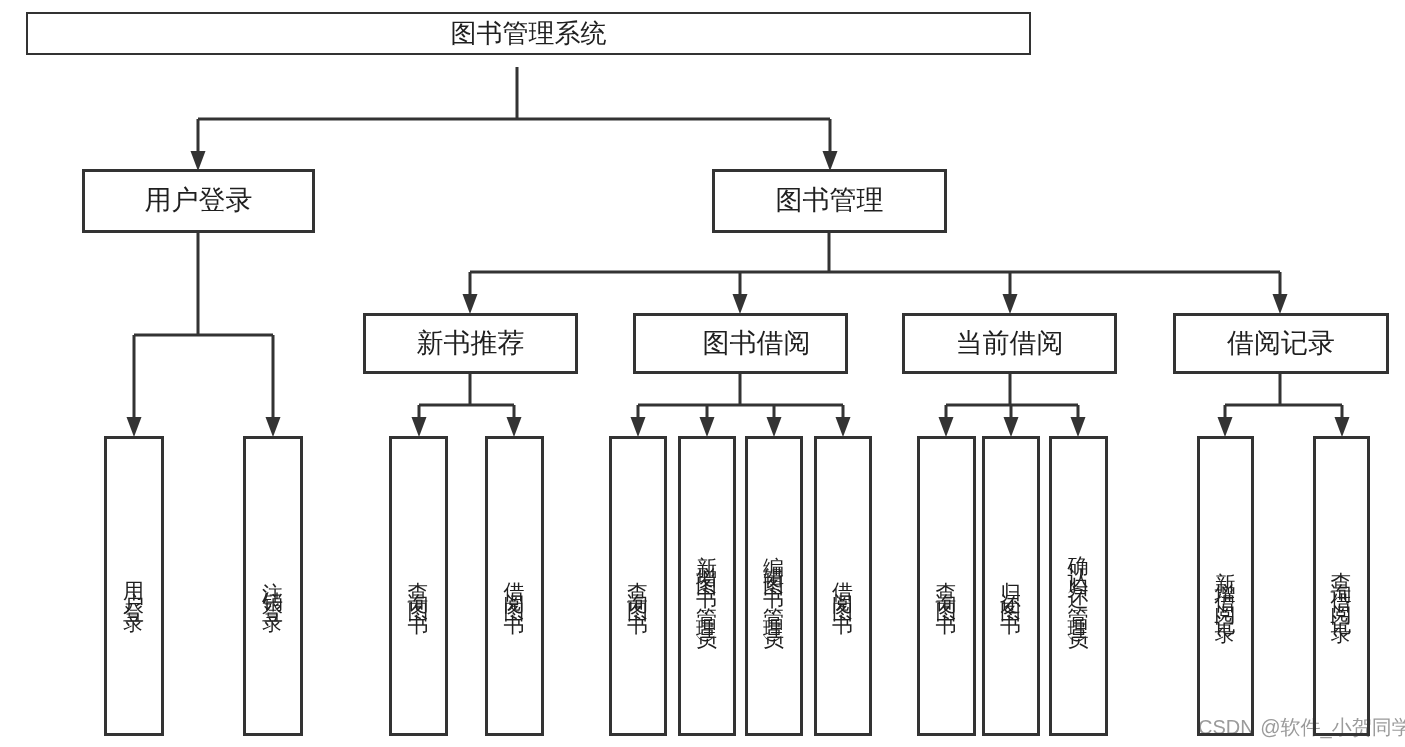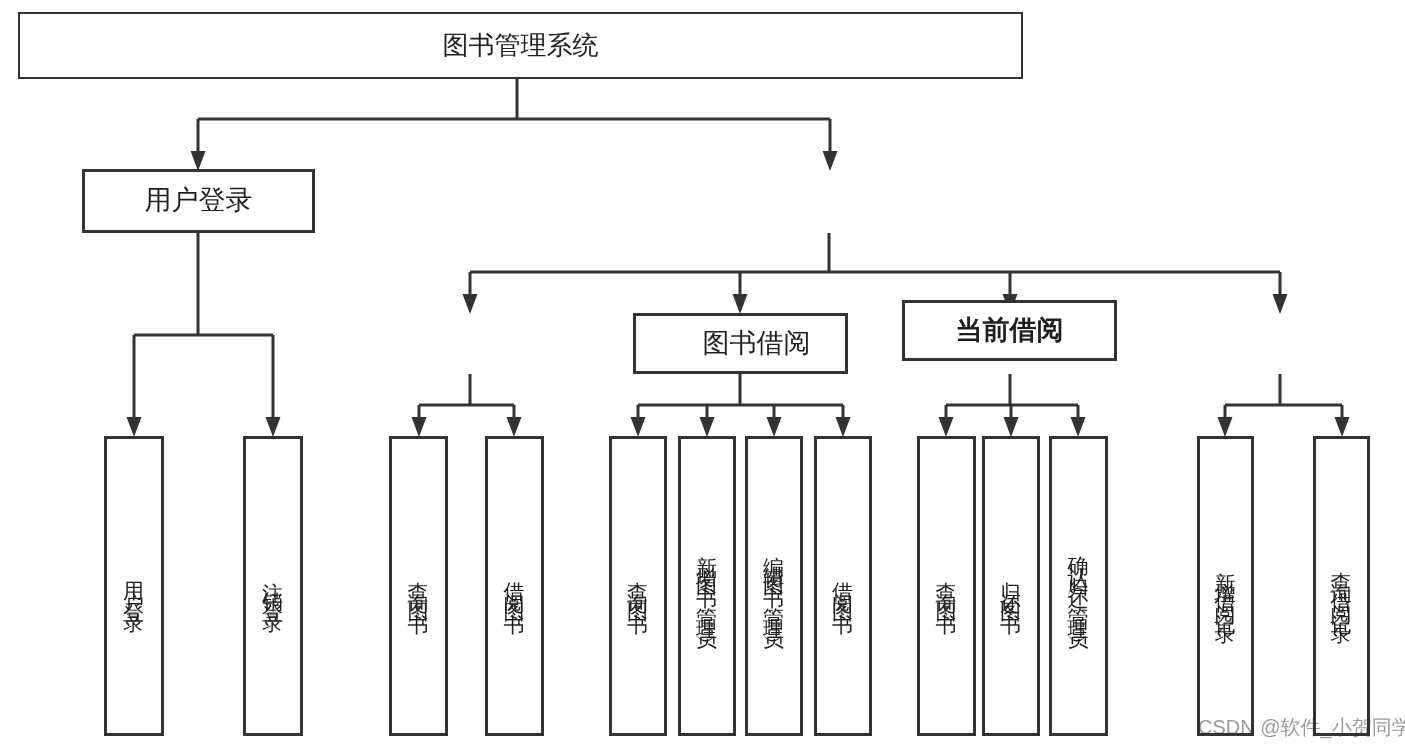--- a/index.html
+++ b/index.html
@@ -90,26 +90,29 @@
       <polygon points="774,437 766.5,417 781.5,417"></polygon>
       <polygon points="843,437 835.5,417 850.5,417"></polygon>
       <polygon points="946,437 938.5,417 953.5,417"></polygon>
       <polygon points="1011,437 1003.5,417 1018.5,417"></polygon>
       <polygon points="1078,437 1070.5,417 1085.5,417"></polygon>
       <polygon points="1225,437 1217.5,417 1232.5,417"></polygon>
       <polygon points="1342,437 1334.5,417 1349.5,417"></polygon>
     </g>
   </svg>
 
-  <div class="node root" style="left:18px;top:12px;width:1005px;height:67px;">图书管理系统</div>
+  <div class="node root" style="left:26px;top:12px;width:1005px;height:43px;">图书管理系统</div>
 
   <div class="node" style="left:82px;top:169px;width:233px;height:64px;">用户登录</div>
+  <div class="node" style="left:712px;top:169px;width:235px;height:64px;">图书管理</div>
 
+  <div class="node" style="left:363px;top:313px;width:215px;height:61px;">新书推荐</div>
   <div class="node" style="left:633px;top:313px;width:215px;height:61px;padding-left:32px;">图书借阅</div>
-  <div class="node" style="left:902px;top:300px;width:215px;height:61px;font-weight:bold;">当前借阅</div>
+  <div class="node" style="left:902px;top:313px;width:215px;height:61px;">当前借阅</div>
+  <div class="node" style="left:1173px;top:313px;width:216px;height:61px;">借阅记录</div>
 
   <div class="node leaf" style="left:104px;top:436px;width:60px;height:300px;">
     <span>用户登录</span>
   </div>
   <div class="node leaf" style="left:243px;top:436px;width:60px;height:300px;">
     <span>注销登录</span>
   </div>
 
   <div class="node leaf" style="left:389px;top:436px;width:59px;height:300px;">
     <span>查询图书</span>

